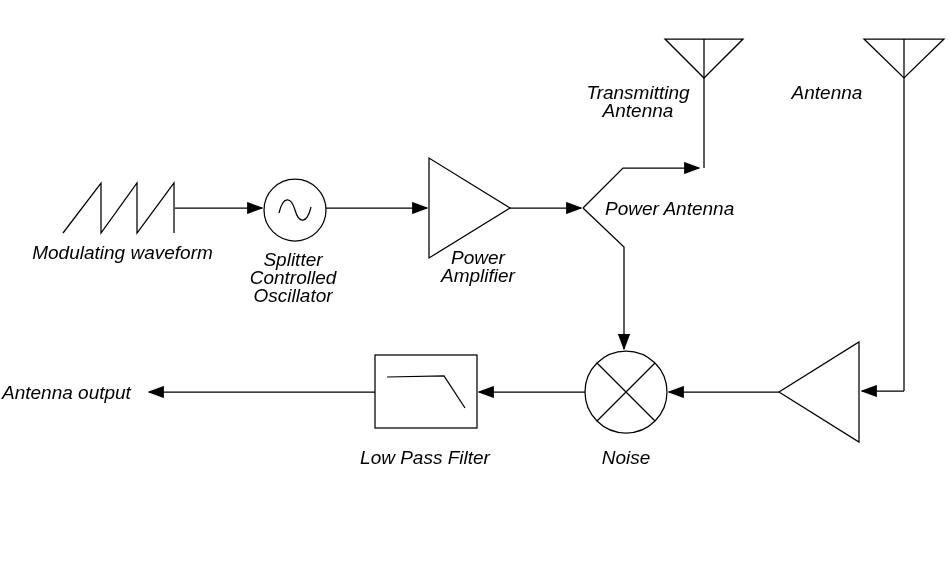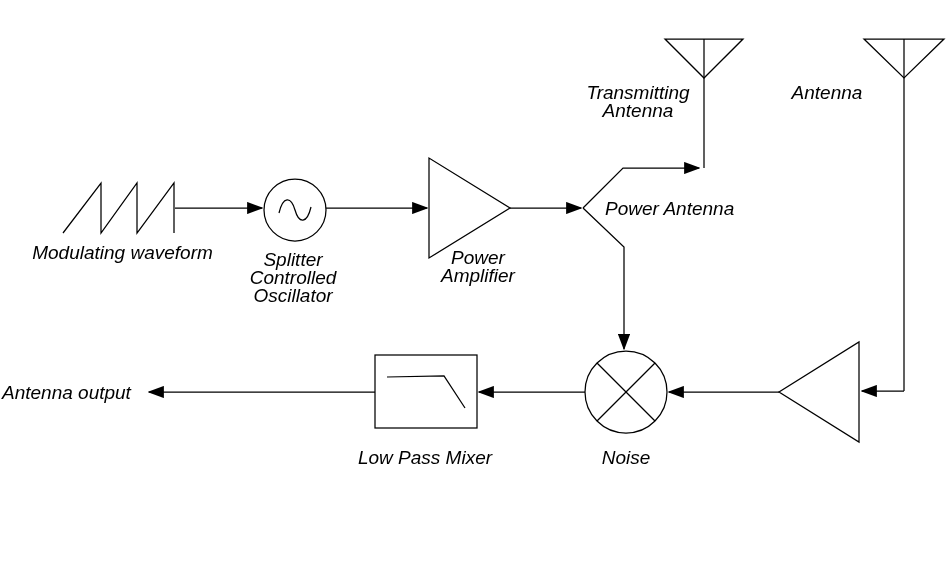--- a/index.html
+++ b/index.html
@@ -87,20 +87,20 @@
 
   <div class="lbl" style="left:568px;top:84px;width:140px;">
     <div>Transmitting</div>
     <div>Antenna</div>
   </div>
 
   <div class="lbl" style="left:757px;top:84px;width:140px;">
     <div>Antenna</div>
   </div>
 
-  <div class="lbl" style="left:355px;top:449px;width:140px;">Low Pass Mixer</div>
+  <div class="lbl" style="left:355px;top:449px;width:140px;">Low Pass Filter</div>
 
   <div class="lbl" style="left:576px;top:449px;width:100px;">Noise</div>
 
 
   <div class="lbl nowrap leftalign" style="left:2px;top:384px;">Antenna output</div>
 
 </div>
 
 </body></html>

